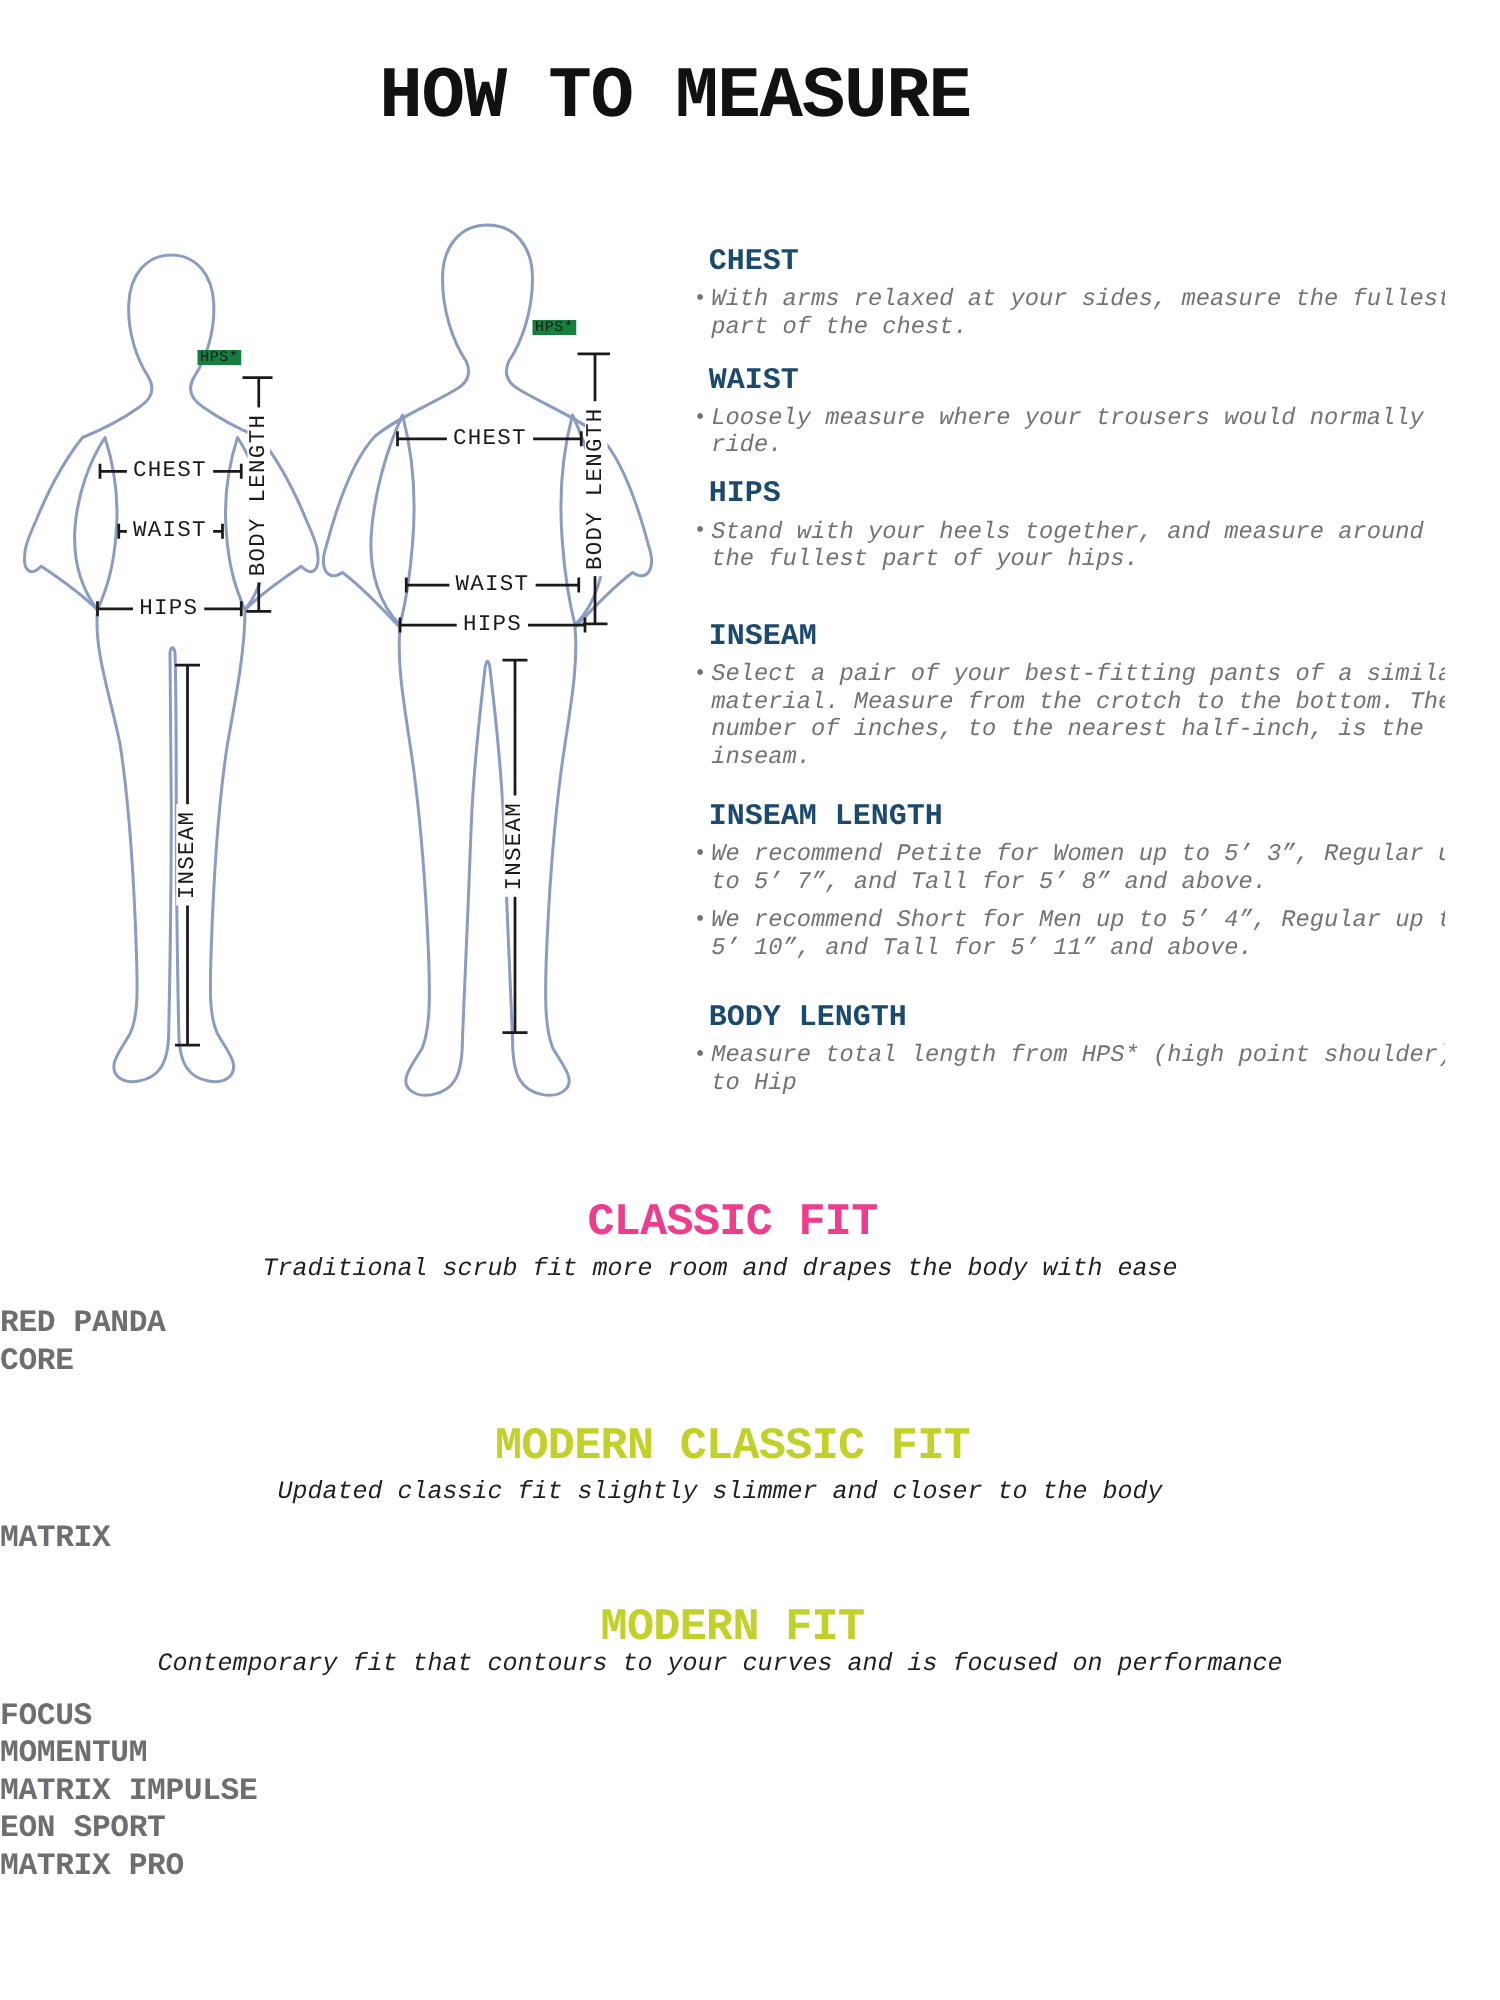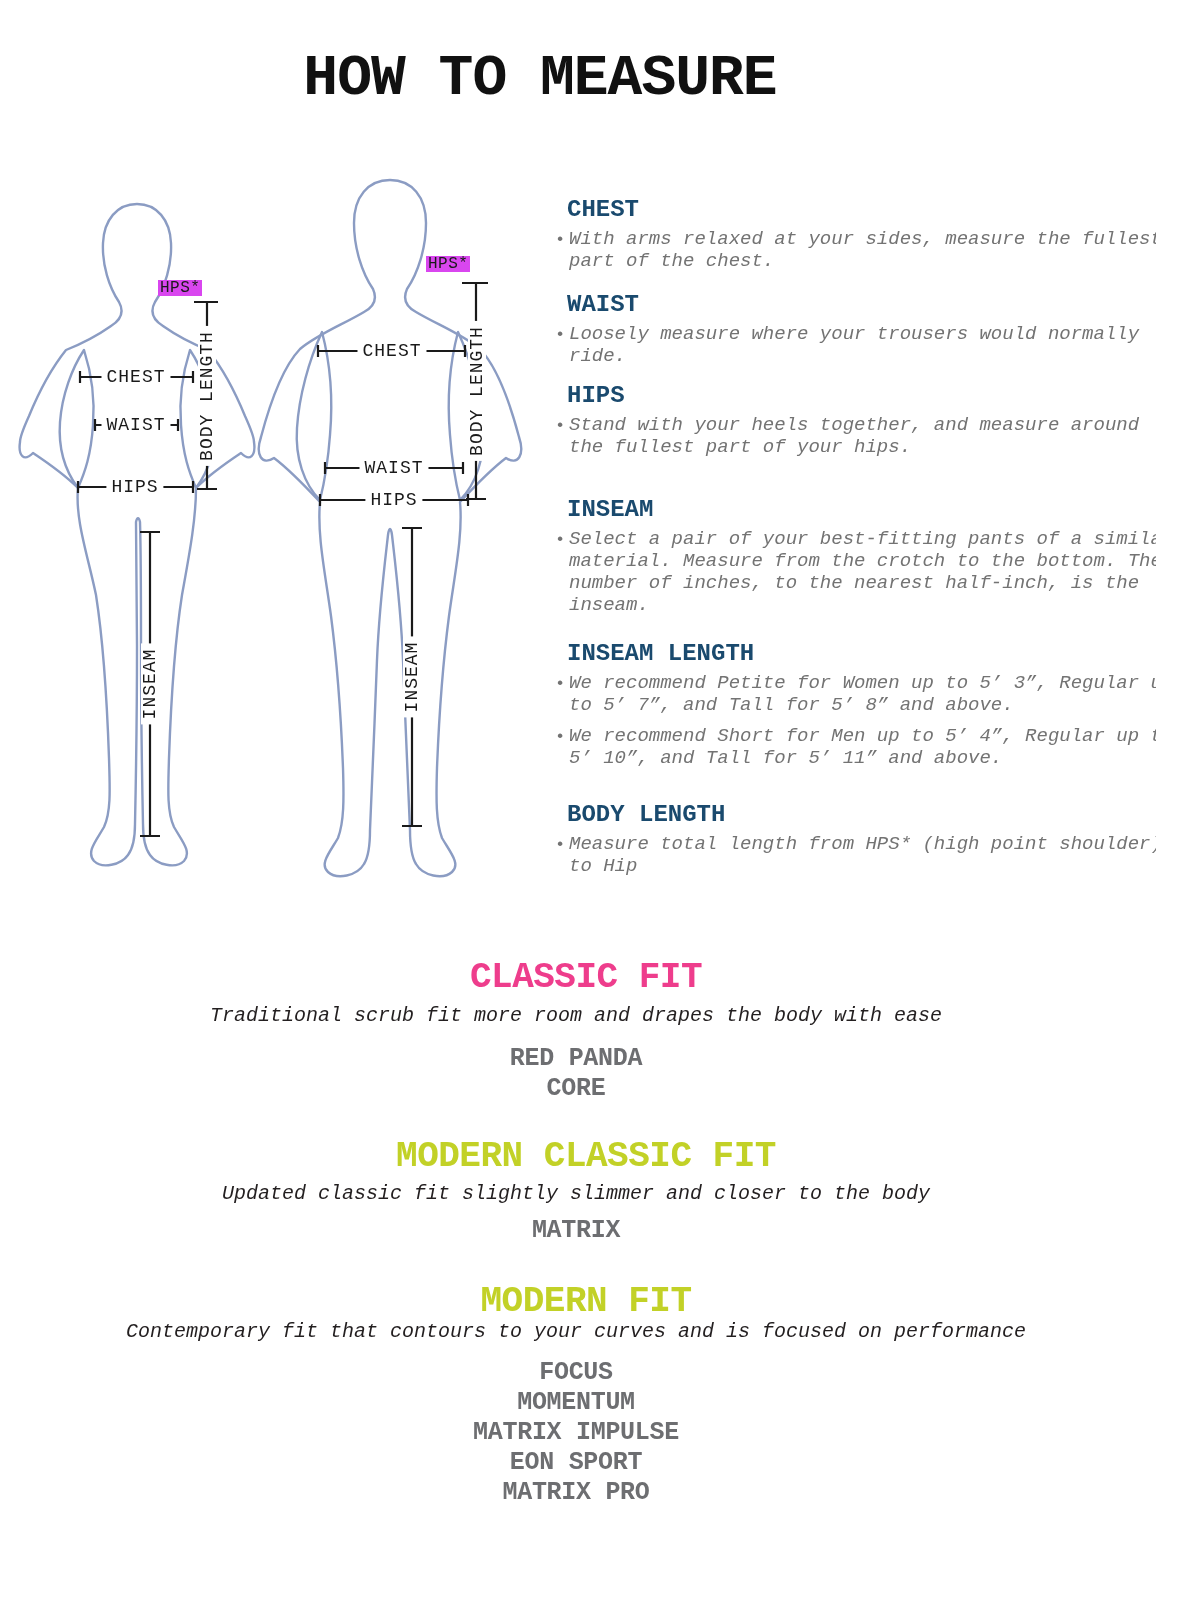--- a/index.html
+++ b/index.html
@@ -11,37 +11,37 @@
          font-size:58px;font-weight:600;letter-spacing:-1px;color:#111;}
 
   
   svg.fig-layer{position:absolute;left:0;top:0;width:1200px;height:1600px;}
   .outline{fill:none;stroke:#8b9cc3;stroke-width:2.4;stroke-linecap:round;stroke-linejoin:round;}
   .measure{fill:none;stroke:#1a1a1a;stroke-width:2.2;}
 
   .fig-label{position:absolute;transform:translate(-50%,-50%);background:#fff;
              padding:0 5px;font-size:18px;letter-spacing:1px;color:#1a1a1a;white-space:nowrap;line-height:1;}
   .fig-label.rot{transform:translate(-50%,-50%) rotate(-90deg);}
-  .hps{position:absolute;background:#d946ef;padding:0 2px;font-size:16px;color:#1a1a1a;line-height:1;transform:none;letter-spacing:0.5px;}
+  .hps{position:absolute;background:#15803d;padding:0 2px;font-size:12px;color:#1a1a1a;line-height:1;transform:none;letter-spacing:0.5px;}
 
   
   .ins-sec{position:absolute;left:555px;width:640px;}
   .ins-sec h3{margin:0 0 5px 12px;font-size:24px;font-weight:bold;color:#1a4a6e;letter-spacing:0;}
   .ins-sec .bullets{margin:0;padding:0;list-style:none;}
   .ins-sec .bullets li{position:relative;padding-left:14px;margin:0 12px 9px 0;
         font-style:italic;font-size:19px;line-height:22px;color:#737373;}
   .ins-sec .bullets li::before{content:"\2022";position:absolute;left:0;top:1px;font-style:normal;font-size:17px;}
 
   
   .fit-name{position:absolute;left:0;right:4px;text-align:center;font-size:36px;font-weight:bold;letter-spacing:-0.5px;line-height:1;padding-left:20px;}
   .fit-name.pink{color:#ee3d8c;}
   .fit-name.green{color:#c2d127;}
   .fit-desc{position:absolute;left:0;right:4px;text-align:center;font-style:italic;
             font-size:20px;color:#231f20;line-height:1.1;}
-  .fit-products{position:absolute;left:0;right:4px;text-align:center;font-weight:bold;
+  .fit-products{position:absolute;left:0;right:4px;text-align:left;font-weight:bold;
             font-size:25px;line-height:30px;color:#6d6e71;letter-spacing:-0.3px;}
 </style>
 </head>
 <body>
 
 <div class="page">
 
   <div class="title">HOW TO MEASURE</div>
 
   <svg class="fig-layer" viewBox="0 0 1200 1600" aria-hidden="true">

